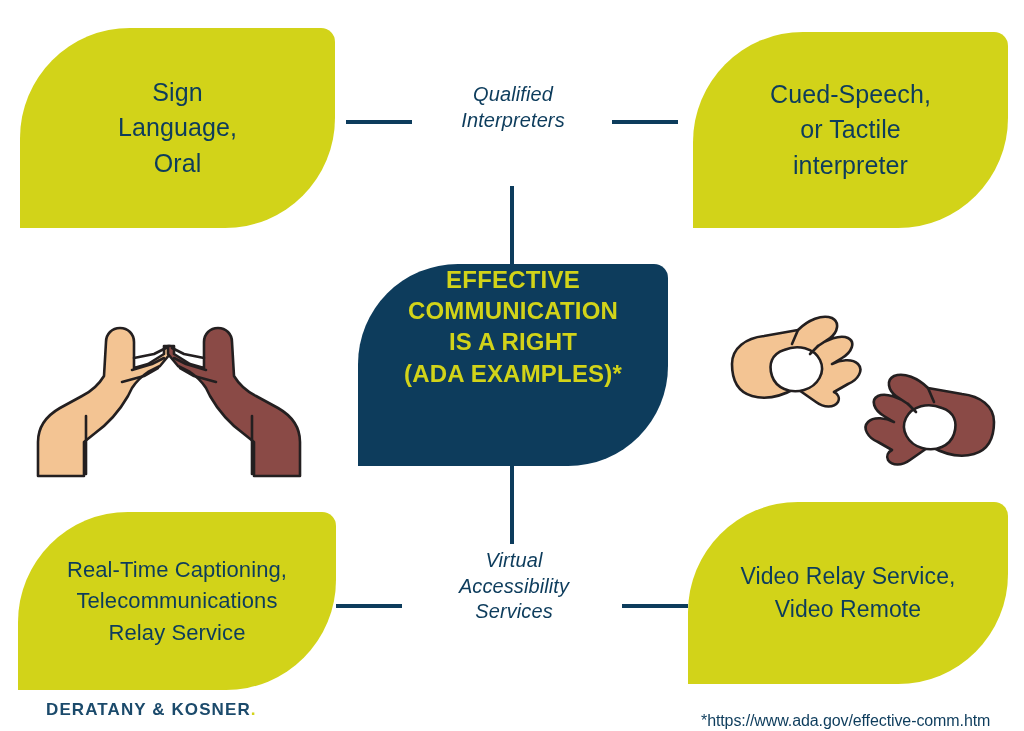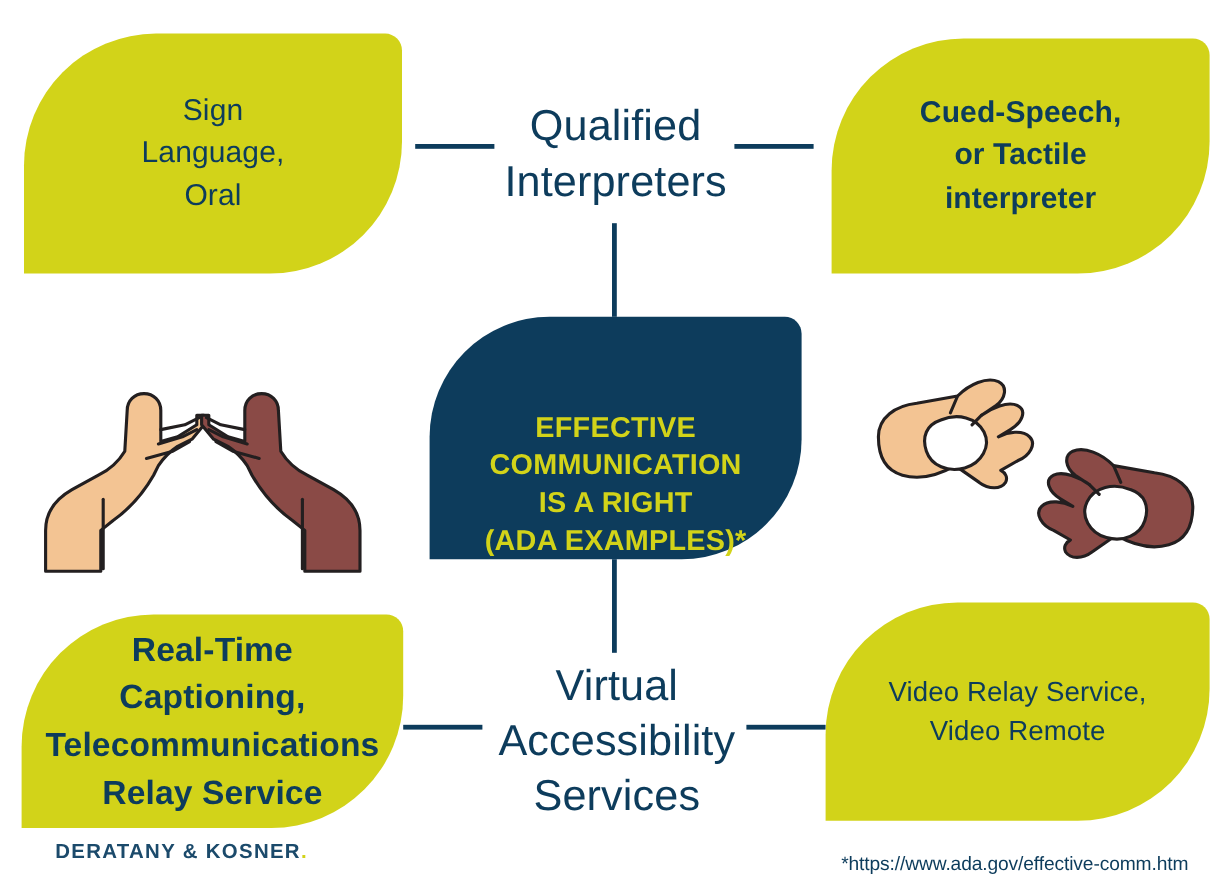--- a/index.html
+++ b/index.html
@@ -50,42 +50,43 @@
   .leaf-br {            
     border-radius: 110px 14px 110px 0px;
   }
 
   
   #center-node {
     position: absolute;
     background: #0d3c5c;
     border-radius: 100px 14px 100px 0px;
     display: flex;
-    align-items: flex-end;
+    align-items: flex-start;
     justify-content: center;
     box-sizing: border-box;
   }
   #center-node .center-text {
     color: #d2d319;
     font-size: 24px;
     font-weight: bold;
     line-height: 1.3;
     text-align: center;
     padding: 0 14px;
     letter-spacing: 0.2px;
   }
 
   
   .branch-label {
     position: absolute;
     color: #0d3c5c;
-    font-size: 36px;
+    font-size: 20px;
     line-height: 1.28;
     text-align: center;
     letter-spacing: 0.1px;
+    font-style: italic;
   }
 
   
   .conn-h {
     position: absolute;
     height: 4px;
     background: #0d3c5c;
   }
   .conn-v {
     position: absolute;
@@ -135,30 +136,30 @@
   <div class="conn-h" style="left:622px; top:604px; width:66px;"></div>
 
   <div class="leaf leaf-tl" style="left:20px; top:28px; width:315px; height:200px;">
     <div class="leaf-text">
       <div>Sign</div>
       <div>Language,</div>
       <div>Oral</div>
     </div>
   </div>
 
-  <div class="leaf leaf-tr" style="left:693px; top:32px; width:315px; height:196px;font-weight:bold;">
+  <div class="leaf leaf-tr" style="left:693px; top:32px; width:315px; height:196px;">
     <div class="leaf-text">
       <div>Cued-Speech,</div>
       <div>or Tactile</div>
       <div>interpreter</div>
     </div>
   </div>
 
   <div class="leaf leaf-bl" style="left:18px; top:512px; width:318px; height:178px;">
-    <div class="leaf-text" style="font-size:28px;font-weight:bold;">
+    <div class="leaf-text" style="font-size:22px;">
       <div>Real-Time Captioning,</div>
       <div>Telecommunications</div>
       <div>Relay Service</div>
     </div>
   </div>
 
   <div class="leaf leaf-br" style="left:688px; top:502px; width:320px; height:182px;">
     <div class="leaf-text" style="font-size:23px;">
       <div>Video Relay Service,</div>
       <div>Video Remote</div>

